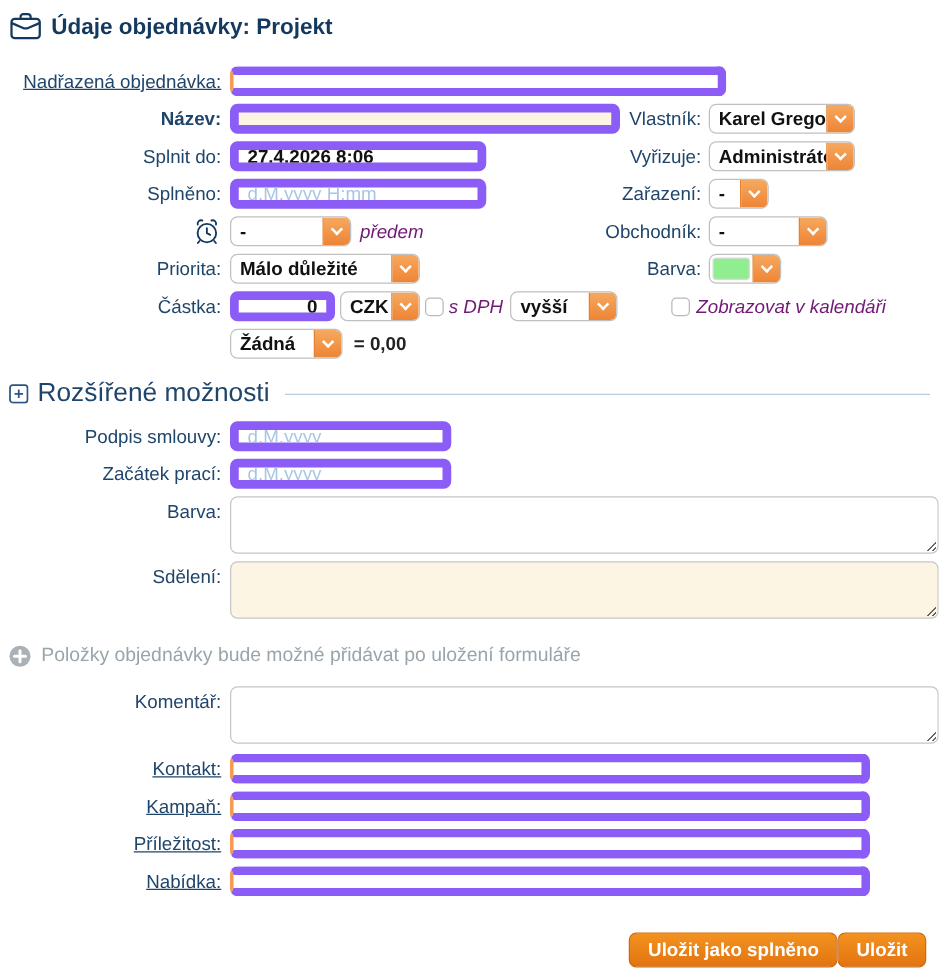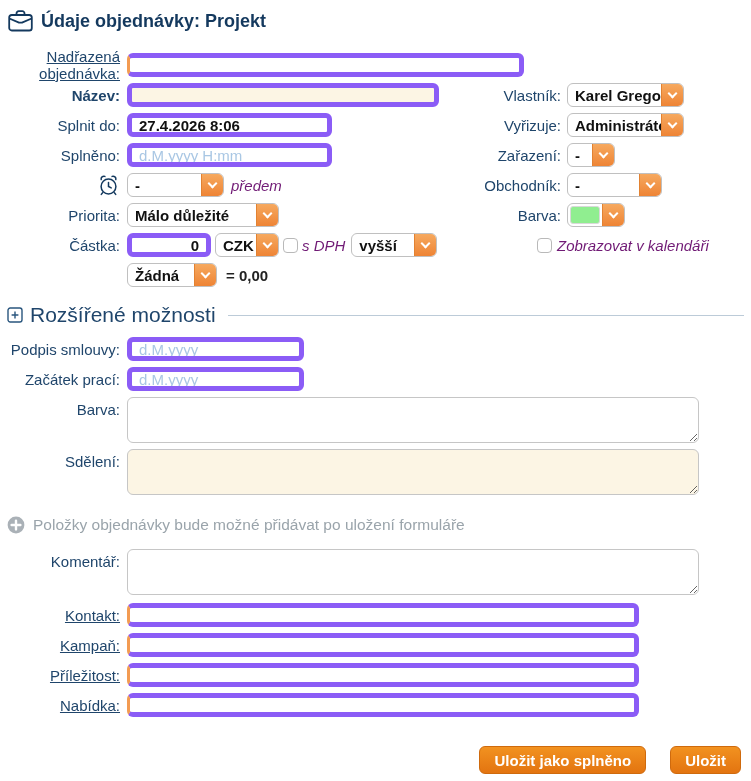--- a/index.html
+++ b/index.html
@@ -12,32 +12,32 @@
   .page { padding-top:8px; position:relative; }
 
   
   .hdr { display:flex; align-items:center; gap:8px; margin:2px 0 0 8px; }
   .hdr h1 { margin:0; font-size:18px; font-weight:bold; color:#14395e; }
 
   
   .form { margin-top:18px; }
   .row { display:flex; align-items:center; height:30px; position:relative; }
   .row.tall { height:auto; align-items:flex-start; padding:3px 0; }
-  .lbl { width:127px; flex:none; text-align:right; padding-right:7px; color:#1f456b; }
+  .lbl { width:184px; flex:none; text-align:right; padding-right:7px; color:#1f456b; }
   .lbl.bold { font-weight:bold; }
   .lbl.link { text-decoration:underline; cursor:pointer; }
   .row.tall .lbl { padding-top:4px; }
 
   .rpair { position:absolute; left:483px; top:0; height:30px; display:flex; align-items:center; }
   .rlbl { width:84px; flex:none; text-align:right; padding-right:6px; color:#1f456b; }
   .rlbl.narrow { width:54px; }
 
   
   input.txt {
-    height:24px; border:5px solid #8b5cf6; border-radius:6px;
+    height:24px; border:7px solid #8b5cf6; border-radius:6px;
     padding:0 7px; font-family:"Liberation Sans",sans-serif; font-size:15px;
     color:#111; font-weight:600; background:#fff; outline:none;
   }
   input.txt::placeholder { color:#a9c7e4; font-weight:400; }
   input.lookup { border-left:3px solid #f39b52; }
   .cream { background:#fcf5e4 !important; }
   input.num { text-align:right; }
 
   
   .select {
@@ -74,21 +74,21 @@
     width:572px; height:46px; border:1px solid #c6c6c6; border-radius:6px;
     font-family:"Liberation Sans",sans-serif; font-size:15px; padding:4px 7px;
     resize:both; outline:none; background:#fff;
   }
 
   
   .note { display:flex; align-items:center; gap:8px; margin:16px 0 10px 7px; height:22px; }
   .note .ntext { color:#9aa4ab; font-size:15.5px; }
 
   
-  .btnrow { display:flex; justify-content:flex-end; gap:24px; padding-right:10px; margin-top:26px; }
+  .btnrow { display:flex; justify-content:flex-end; gap:0; padding-right:10px; margin-top:26px; }
   button.obtn {
     height:28px; padding:0 14px; border:1px solid #cf6a0d; border-radius:6px;
     background:linear-gradient(#f29220,#e37410); color:#fff; font-weight:bold;
     font-family:"Liberation Sans",sans-serif; font-size:15px; cursor:pointer;
   }
   .gap6 { width:6px; flex:none; }
   .gap4 { width:4px; flex:none; }
 </style>
 </head>
 <body>

